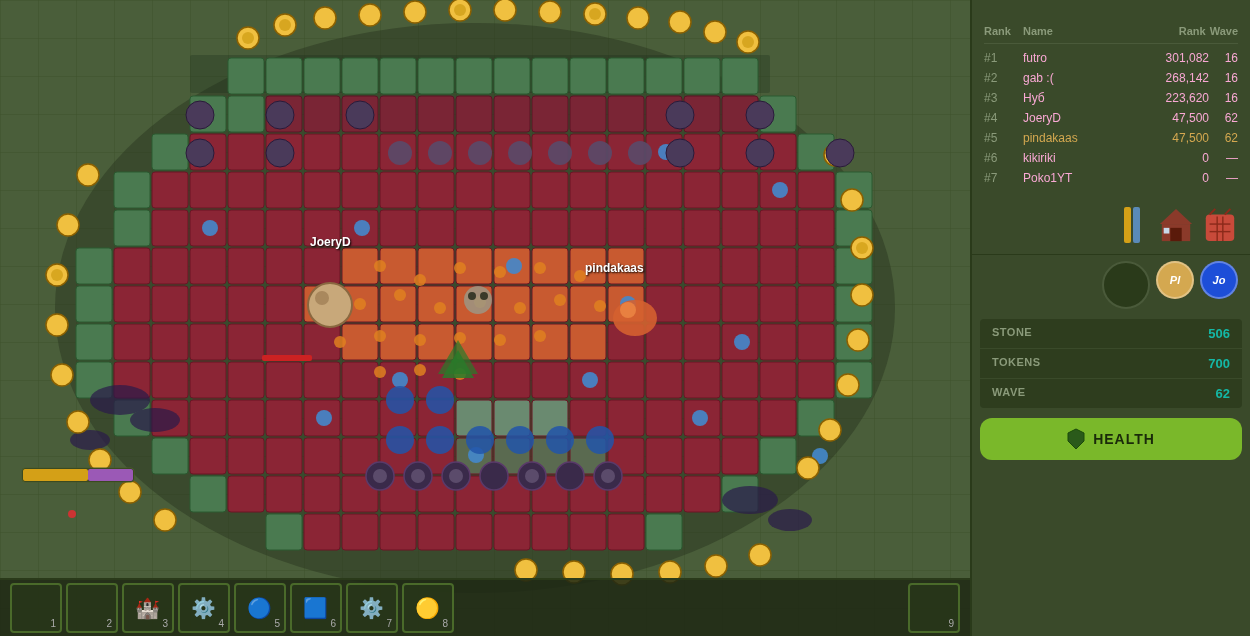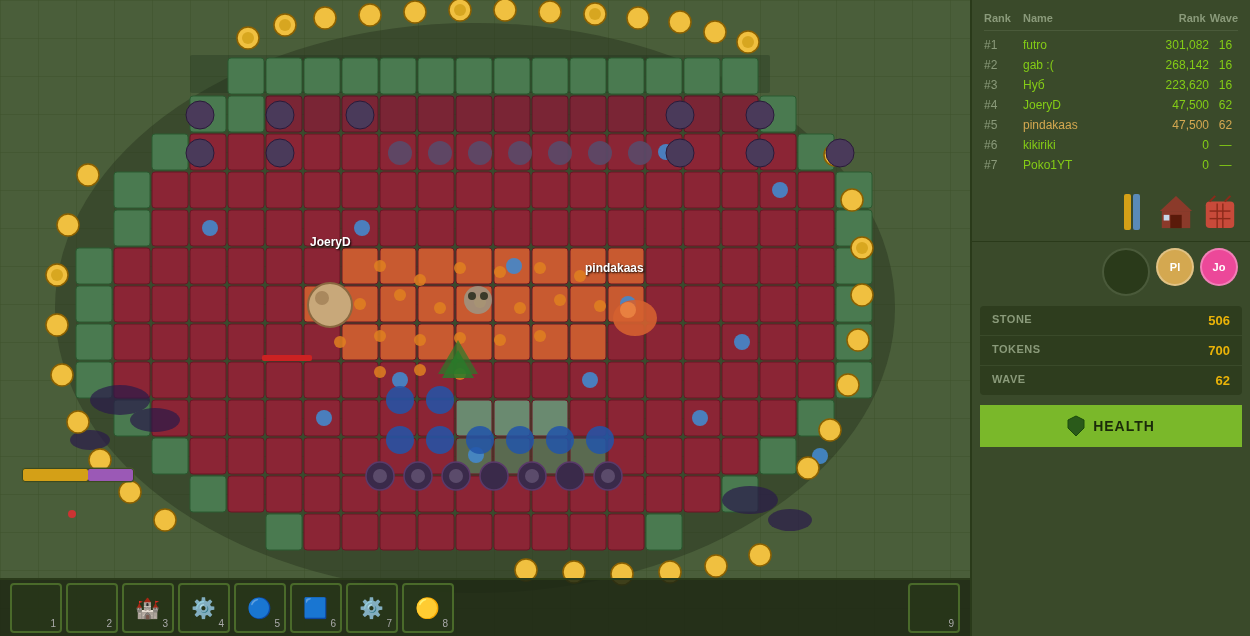--- a/index.html
+++ b/index.html
@@ -89,20 +89,21 @@
       flex-shrink: 0;
     }
 
     .leaderboard-header {
       display: grid;
       grid-template-columns: 35px 1fr auto auto;
       gap: 4px;
       padding: 4px 0 6px 0;
       border-bottom: 1px solid #4a5a3a;
       margin-bottom: 4px;
+      margin-top: 13px;
     }
 
     .leaderboard-header span {
       font-size: 11px;
       color: #8a9a7a;
       font-weight: bold;
     }
 
     .leaderboard-row {
       display: grid;
@@ -111,30 +112,30 @@
       padding: 3px 0;
       align-items: center;
     }
 
     .leaderboard-row.highlight {
       color: #d4a850;
     }
 
     .leaderboard-row span {
       font-size: 12px;
-      color: #84cc16;
+      color: #f9a8d4;
     }
 
     .leaderboard-row.highlight span {
       color: #d4a850;
     }
 
     .rank-col { color: #8a9a7a !important; font-size: 12px; }
     .score-col { text-align: right; }
-    .wave-col { text-align: center; min-width: 25px; }
+    .wave-col { text-align: right; min-width: 25px; }
 
     
     .sidebar-tools {
       display: flex;
       align-items: center;
       justify-content: flex-end;
       padding: 8px 12px;
       gap: 8px;
       border-bottom: 1px solid #2a3a1a;
     }
@@ -147,20 +148,21 @@
       align-items: center;
       justify-content: center;
     }
 
     
     .avatar-row {
       display: flex;
       justify-content: flex-end;
       padding: 6px 12px;
       gap: 6px;
+      font-style: italic;
     }
 
     .mini-map-btn {
       width: 48px;
       height: 48px;
       background: #2a3a1a;
       border-radius: 50%;
       border: 2px solid #4a5a3a;
       cursor: pointer;
     }
@@ -173,21 +175,21 @@
       align-items: center;
       justify-content: center;
       font-size: 11px;
       font-weight: bold;
       color: white;
       cursor: pointer;
       border: 2px solid rgba(255,255,255,0.3);
     }
 
     .avatar-pi { background: #d4a850; }
-    .avatar-jo { background: #ec4899; }
+    .avatar-jo { background: #1d4ed8; }
 
     
     .stats-panel {
       background: #2e3d1e;
       margin: 4px 8px;
       border-radius: 4px;
       overflow: hidden;
       flex-shrink: 0;
     }
 
@@ -203,30 +205,30 @@
 
     .stat-label {
       font-size: 11px;
       color: #8a9a7a;
       font-weight: bold;
       letter-spacing: 0.5px;
     }
 
     .stat-value {
       font-size: 13px;
-      color: #eab308;
+      color: #14b8a6;
       font-weight: bold;
     }
 
     
     .health-button {
       margin: 6px 8px;
       background: #7ab82a;
       border: none;
-      border-radius: 0;
+      border-radius: 12px;
       padding: 10px;
       display: flex;
       align-items: center;
       justify-content: center;
       gap: 8px;
       cursor: pointer;
       width: calc(100% - 16px);
     }
 
     .health-label {

